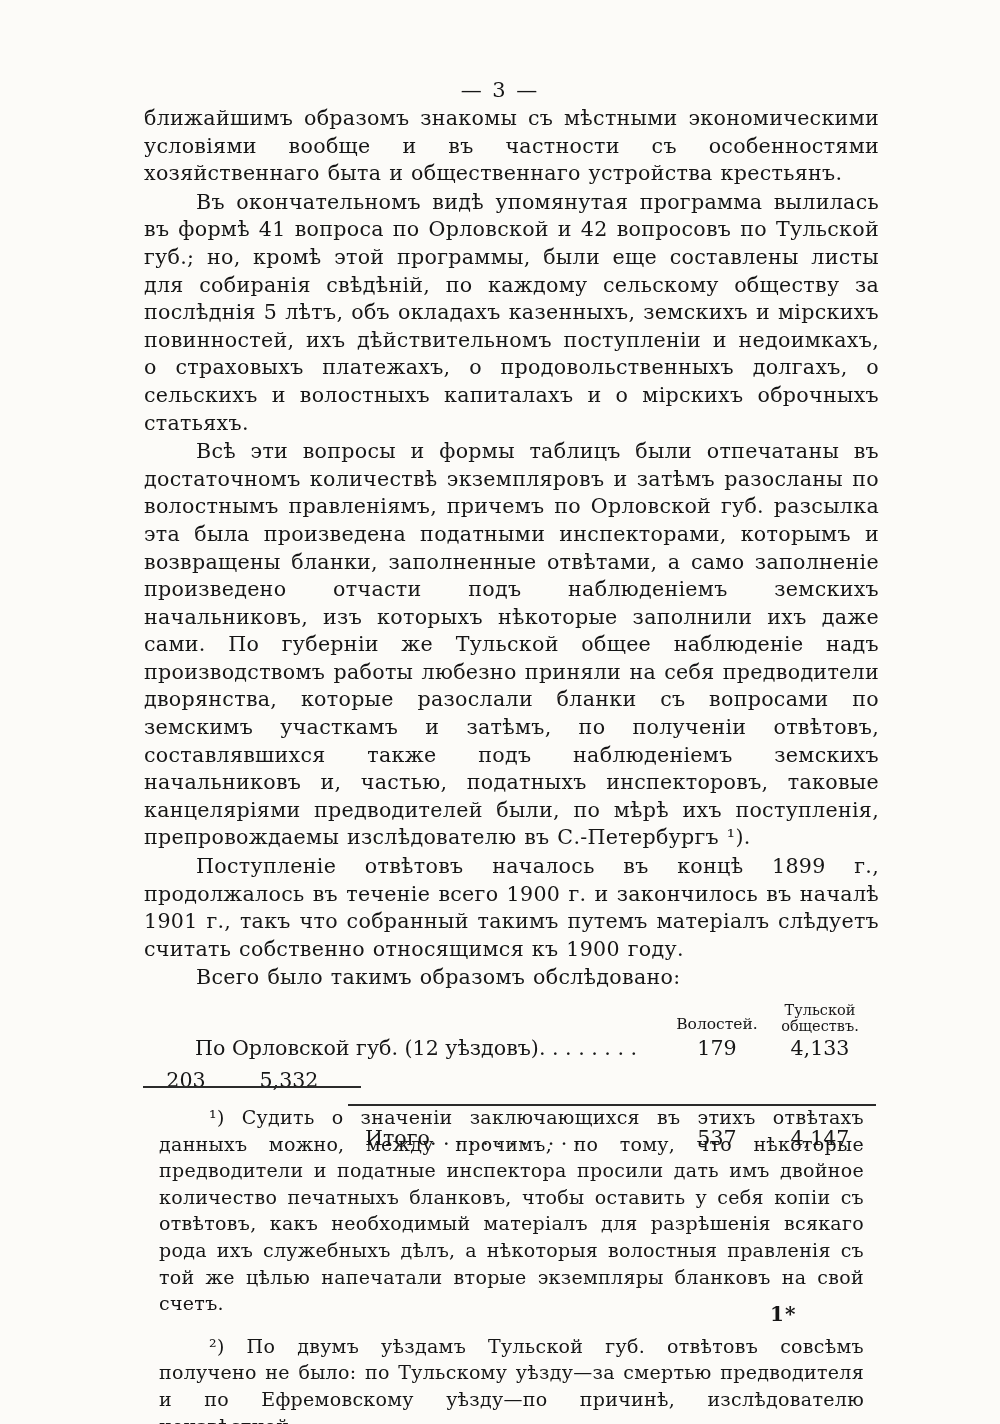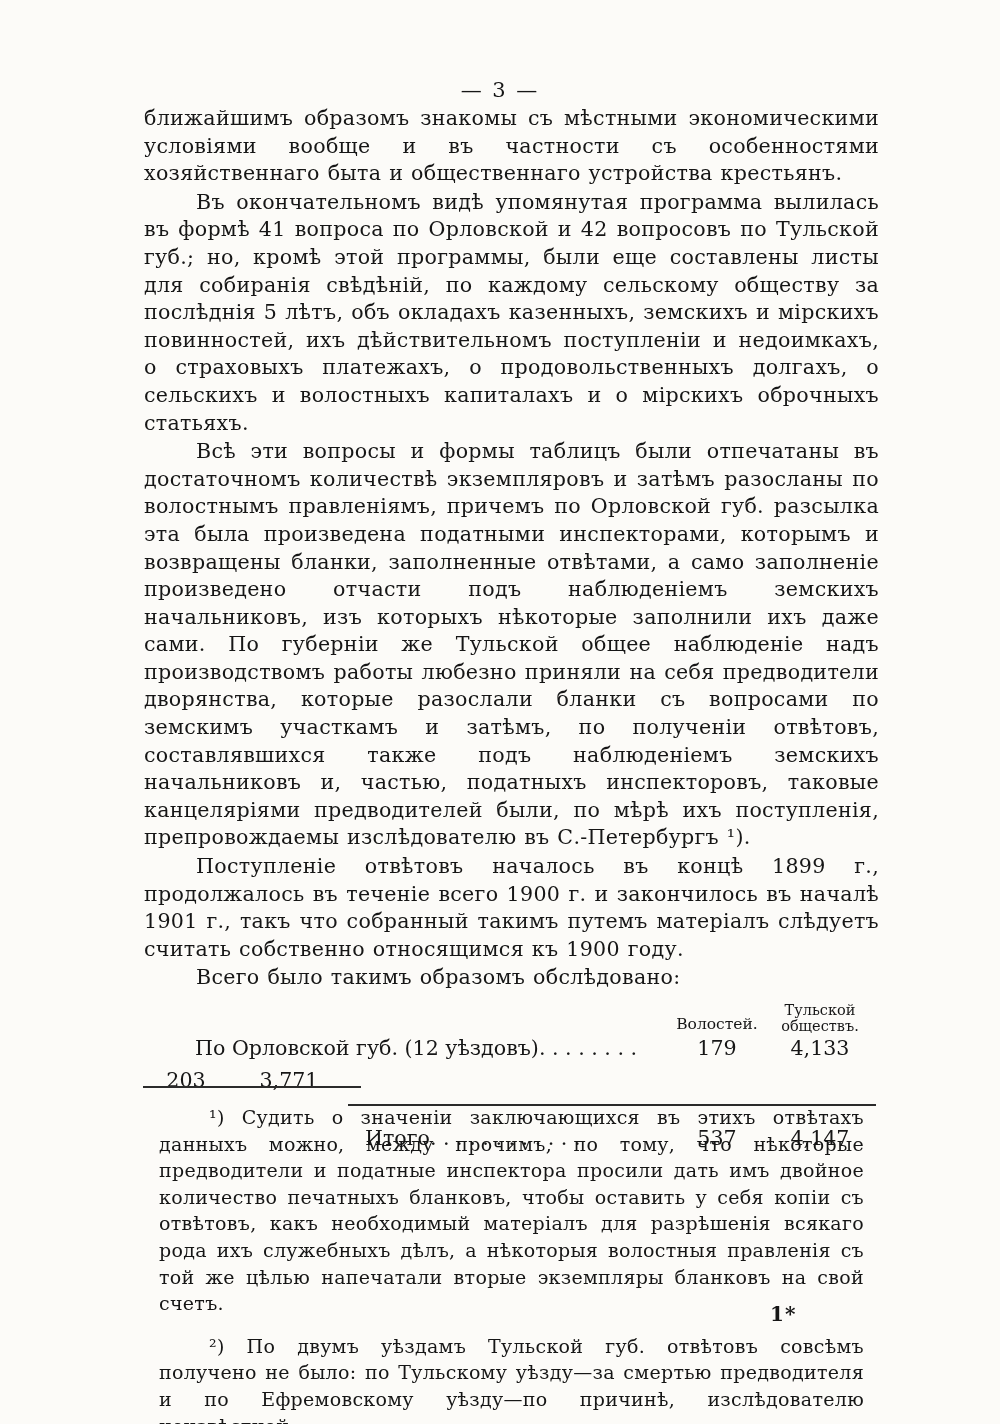--- a/index.html
+++ b/index.html
@@ -85,21 +85,21 @@
         <div class="t-c1">Волостей.</div>
         <div class="t-c2">Тульской обществъ.</div>
       </div>
       <div class="t-row t-data">
         <div class="t-label">По Орловской губ. (12 уѣздовъ). . . . . . . .</div>
         <div class="t-c1">179</div>
         <div class="t-c2">4,133</div>
       </div>
       <div class="t-row t-data">
         <div class="t-c1">203</div>
-        <div class="t-c2">3,771</div>
+        <div class="t-c2">5,332</div>
       </div>
       <div class="t-rule"></div>
       <div class="t-row t-total">
         <div class="t-label total">Итого. . . . . . . . . . . .</div>
         <div class="t-c1">537</div>
         <div class="t-c2">4,147</div>
       </div>
     </div>
 
   </div>

